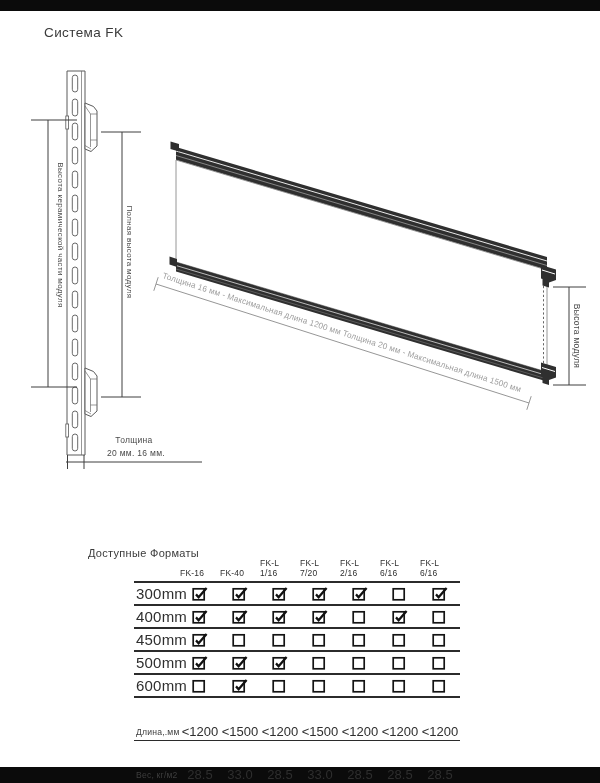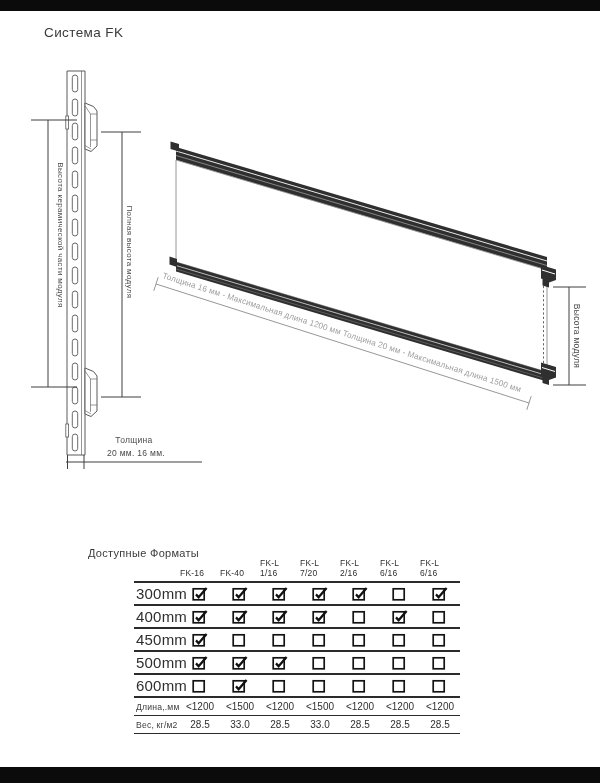--- a/index.html
+++ b/index.html
@@ -23,26 +23,26 @@
   .dimtext{fill:#4a4a4a;font-size:8px;letter-spacing:.35px;}
   .dimtext-lg{fill:#4a4a4a;font-size:8.5px;letter-spacing:.3px;}
   .mutedtext{fill:#9c9c9c;font-size:8.4px;letter-spacing:.2px;}
   .dark{fill:#2f2f2f;stroke:none;}
   
   .formats-title{position:absolute;left:88px;top:547px;font-size:11px;color:#3b3b3b;letter-spacing:.3px;}
   #formats-grid{position:absolute;left:134px;top:552px;width:326px;}
   .frow{display:grid;grid-template-columns:46px repeat(7,40px);align-items:center;}
   .frow.head{height:26px;border-bottom:2px solid #2b2b2b;align-items:end;padding-bottom:3px;}
   .frow.check{height:21px;border-bottom:2px solid #2b2b2b;}
-  .frow.txt{height:17px;border-bottom:1px solid #2b2b2b;}
+  .frow.txt{height:17px;border-bottom:1px solid #2b2b2b;margin-top:25px;}
   .col-head{display:flex;flex-direction:column;align-items:flex-start;justify-content:flex-end;
     font-size:8.5px;line-height:9.5px;color:#2e2e2e;letter-spacing:.2px;}
   .row-label{font-size:15px;color:#2e2e2e;padding-left:2px;letter-spacing:.2px;}
   .frow.txt .row-label{font-size:8.6px;color:#3e3e3e;}
-  .cell{display:flex;justify-content:center;align-items:center;font-size:10px;color:#2e2e2e;}
+  .cell{display:flex;justify-content:center;align-items:center;font-size:13px;color:#2e2e2e;}
   svg.cb{width:16px;height:14px;overflow:visible;display:block;}
   svg.cb rect{fill:none;stroke:#141414;stroke-width:1.7;}
   svg.cb path.tick{fill:none;stroke:#101010;stroke-width:2.3;}
 </style>
 </head>
 <body>
 
 <div class="edge-bar" id="bar-top"></div>
 <div class="edge-bar" id="bar-bottom"></div>
 

